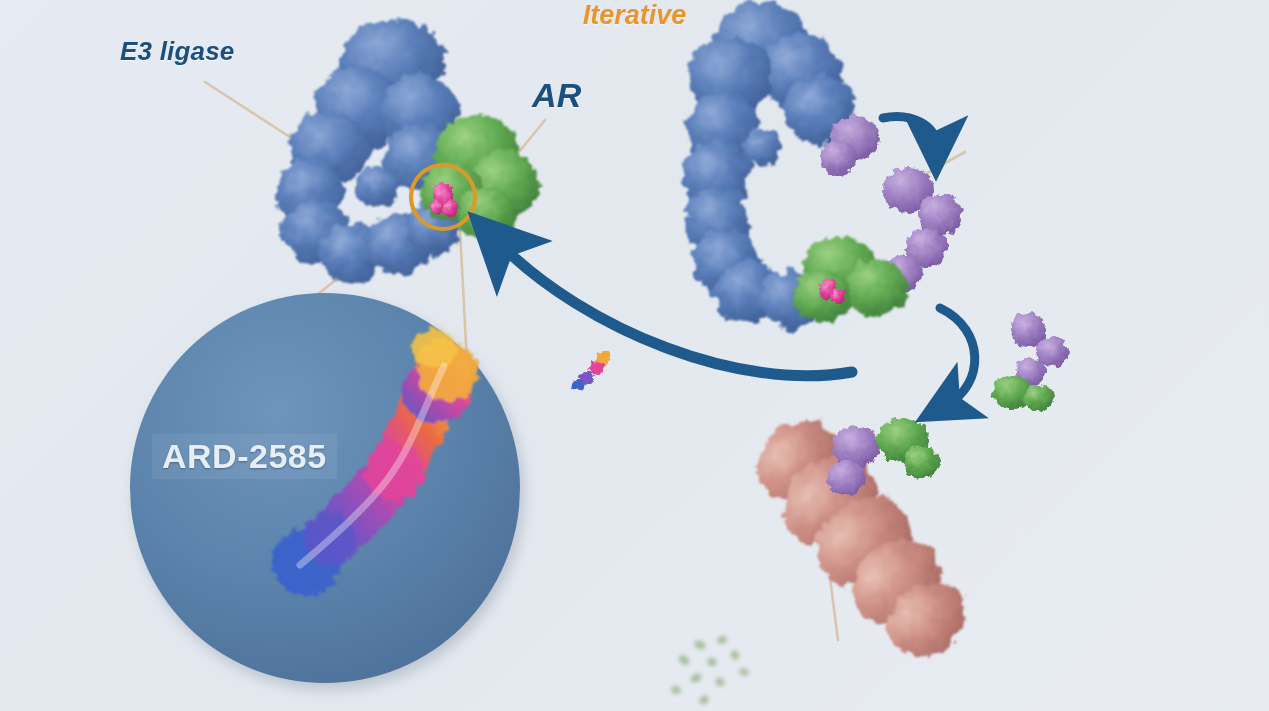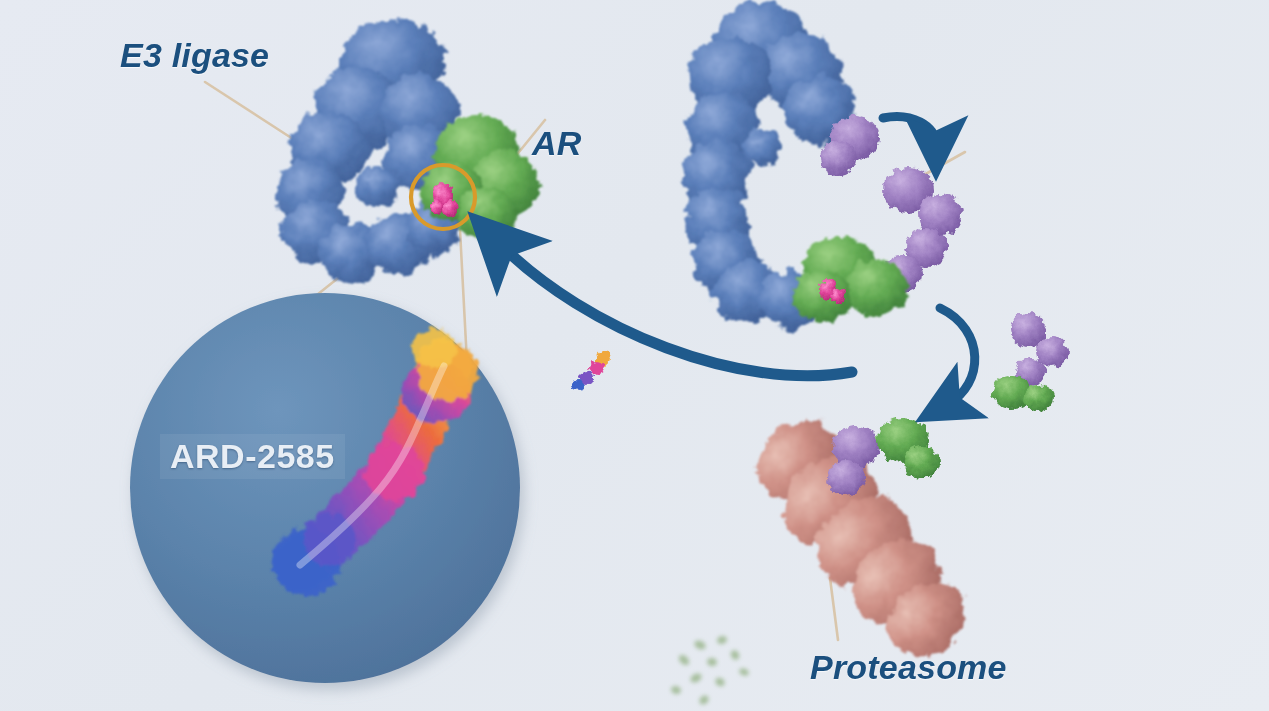--- a/index.html
+++ b/index.html
@@ -17,31 +17,31 @@
   }
   .lbl{
     position:absolute;
     font-weight:bold;
     font-style:italic;
     white-space:nowrap;
     letter-spacing:.2px;
     color:#1b4f7e;
     text-shadow:0 1px 1px rgba(255,255,255,.75);
   }
-  #lbl-e3{ left:120px; top:36px; font-size:34px;text-align:right; }
-  #lbl-ar{ left:532px; top:76px; font-size:34px;margin-top:48px; }
+  #lbl-e3{ left:120px; top:36px; font-size:26px;text-align:right; }
+  #lbl-ar{ left:532px; top:76px; font-size:34px; }
   #lbl-ubq{ left:972px; top:120px; font-size:34px; }
   #lbl-prot{ left:810px; top:648px; font-size:34px; }
   #lbl-iter{
     left:600px; top:363px; font-size:27px; line-height:1.12;
     color:#e8952c; text-align:center; font-weight:bold; font-style:italic;
     text-shadow:0 1px 1px rgba(255,255,255,.6);
   }
   #lbl-ard{
-    position:absolute;left:160px; top:434px;
+    position:absolute;left:152px; top:434px;
     font-size:34px; font-weight:bold; font-style:normal;
     color:#e8eef5; letter-spacing:.5px;
     background:rgba(255,255,255,.07);
     padding:3px 10px;
     text-shadow:0 1px 2px rgba(30,60,95,.5);
   }
   svg.layer{position:absolute;left:0;top:0;width:1269px;height:711px;pointer-events:none;}
 </style>
 </head>
 <body>
@@ -271,20 +271,20 @@
         <ellipse cx="448" cy="372" rx="30" ry="30" fill="#f2a93f" opacity="0.95"></ellipse>
         <ellipse cx="434" cy="348" rx="22" ry="20" fill="#f5c247" opacity="0.9"></ellipse>
       </g>
 
       <path d="M300,565 C330,540 352,520 372,498 C396,472 408,448 420,420 C430,398 436,382 444,366" stroke="#ffffff" stroke-width="7" fill="none" stroke-linecap="round" opacity="0.35"></path>
     </g>
   </svg>
 
   <div class="lbl" id="lbl-e3">E3 ligase</div>
   <div class="lbl" id="lbl-ar">AR</div>
-  <div class="lbl" id="lbl-prot">Proteasome</div>
 
   <div id="lbl-iter">
+    <div>Iterative</div>
   </div>
 
   <div id="lbl-ard">ARD-2585</div>
 
 </div>
 
 </body></html>

